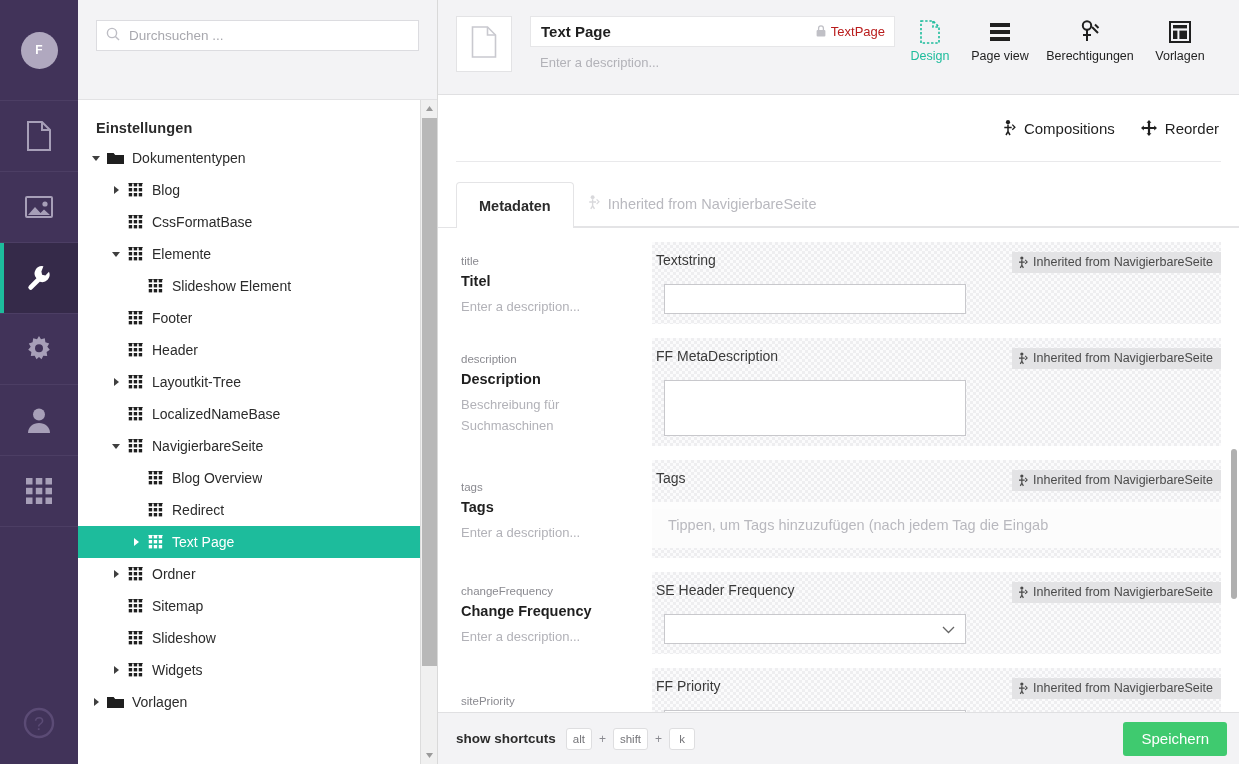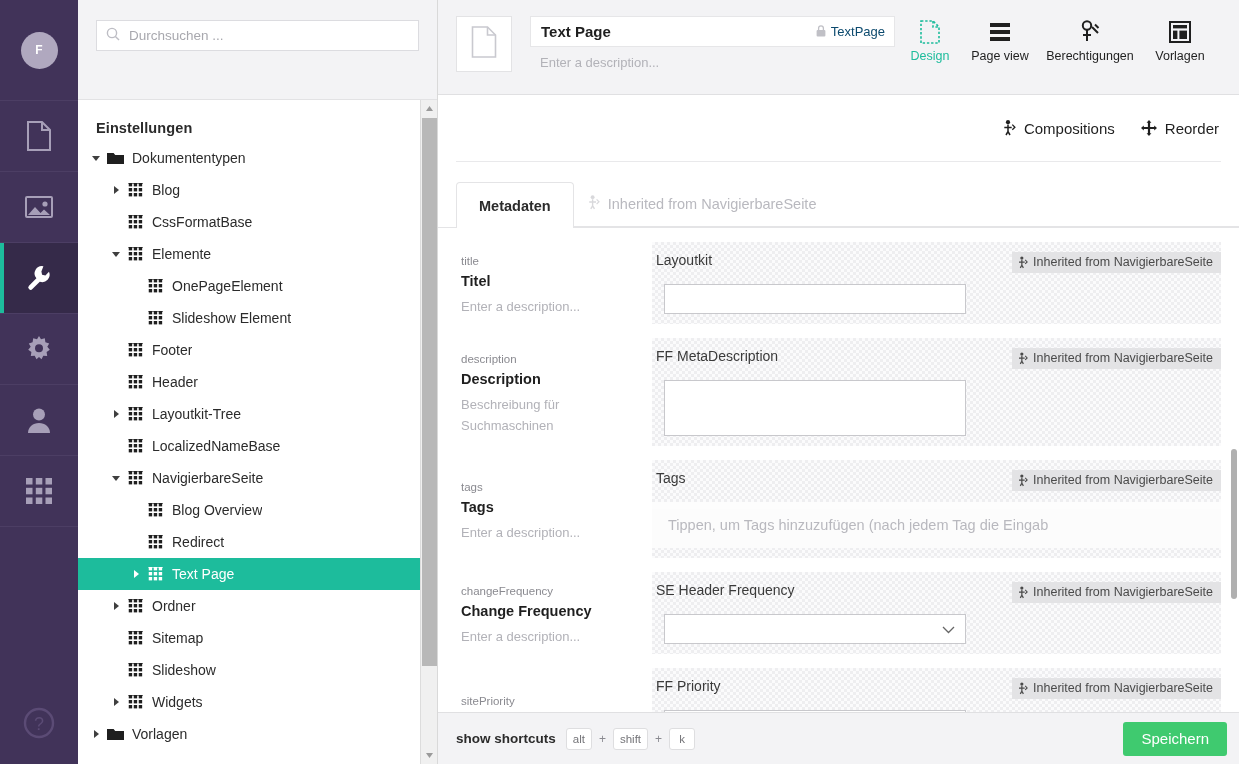--- a/index.html
+++ b/index.html
@@ -87,21 +87,21 @@
   .doc-thumb {
     width:56px; height:56px; flex:0 0 56px; background:#fff; border:1px solid #e3e3e5;
     display:flex; align-items:center; justify-content:center; margin-right:18px;
   }
   .hdr-mid { flex:1 1 auto; min-width:0; max-width:390px; }
   .name-row {
     background:#fff; border:1px solid #e6e6e8; height:31px;
     display:flex; align-items:center; padding:0 9px 0 10px;
   }
   .name-row .nm { font-size:15px; font-weight:bold; color:#1f1f1f; flex:1 1 auto; }
-  .name-row .alias { font-size:13px; color:#0c4a6e; margin-left:5px; }
+  .name-row .alias { font-size:13px; color:#b91c1c; margin-left:5px; }
   .desc-line { font-size:13px; color:#b2b2b8; padding:8px 0 0 10px; }
   .hdr-tabs { flex:0 0 auto; display:flex; align-items:flex-start; margin-left:auto; padding-right:24px; }
   .htab { width:70px; text-align:center; cursor:pointer; padding-top:3px; }
   .htab .ic { height:26px; display:flex; align-items:center; justify-content:center; }
   .htab .lb { font-size:12.5px; color:#1f1f1f; margin-top:4px; }
   .htab.active .lb { color:#1dbc9c; }
 
   .subbar {
     height:66px; flex:0 0 66px; background:#fff;
     display:flex; align-items:center; justify-content:flex-end; padding-right:20px;
@@ -351,39 +351,20 @@
                   <rect x="10" y="0" width="3.4" height="3.4" fill="#1f1f1f"></rect>
                   <rect x="0" y="5" width="3.4" height="3.4" fill="#1f1f1f"></rect>
                   <rect x="5" y="5" width="3.4" height="3.4" fill="#1f1f1f"></rect>
                   <rect x="10" y="5" width="3.4" height="3.4" fill="#1f1f1f"></rect>
                   <rect x="0" y="10" width="3.4" height="3.4" fill="#1f1f1f"></rect>
                   <rect x="5" y="10" width="3.4" height="3.4" fill="#1f1f1f"></rect>
                   <rect x="10" y="10" width="3.4" height="3.4" fill="#1f1f1f"></rect>
                 </svg>
               </span>
               <span class="tlabel">Elemente</span>
-            </div>
-            <div class="tnode">
-              <span style="width:50px;flex:0 0 50px"></span>
-              <span class="caret"></span>
-              <span class="ticon">
-                <svg width="15" height="14" viewBox="-0.5 0 14.5 14">
-                  <rect x="-0.5" y="-1" width="15" height="1.6" fill="#1f1f1f"></rect>
-                  <rect x="0" y="0" width="3.4" height="3.4" fill="#1f1f1f"></rect>
-                  <rect x="5" y="0" width="3.4" height="3.4" fill="#1f1f1f"></rect>
-                  <rect x="10" y="0" width="3.4" height="3.4" fill="#1f1f1f"></rect>
-                  <rect x="0" y="5" width="3.4" height="3.4" fill="#1f1f1f"></rect>
-                  <rect x="5" y="5" width="3.4" height="3.4" fill="#1f1f1f"></rect>
-                  <rect x="10" y="5" width="3.4" height="3.4" fill="#1f1f1f"></rect>
-                  <rect x="0" y="10" width="3.4" height="3.4" fill="#1f1f1f"></rect>
-                  <rect x="5" y="10" width="3.4" height="3.4" fill="#1f1f1f"></rect>
-                  <rect x="10" y="10" width="3.4" height="3.4" fill="#1f1f1f"></rect>
-                </svg>
-              </span>
-              <span class="tlabel">OnePageElement</span>
             </div>
             <div class="tnode">
               <span style="width:50px;flex:0 0 50px"></span>
               <span class="caret"></span>
               <span class="ticon">
                 <svg width="15" height="14" viewBox="-0.5 0 14.5 14">
                   <rect x="-0.5" y="-1" width="15" height="1.6" fill="#1f1f1f"></rect>
                   <rect x="0" y="0" width="3.4" height="3.4" fill="#1f1f1f"></rect>
                   <rect x="5" y="0" width="3.4" height="3.4" fill="#1f1f1f"></rect>
                   <rect x="10" y="0" width="3.4" height="3.4" fill="#1f1f1f"></rect>
@@ -783,21 +764,21 @@
 
         <div class="panel" id="prop-list">
             <div class="prow">
               <div class="pleft">
                 <div class="palias">title</div>
                 <div class="pname">Titel</div>
                 <div class="pdesc">Enter a description...</div>
               </div>
               <div class="pright">
                 <div class="pr-head">
-                  <span class="plabel">Layoutkit</span>
+                  <span class="plabel">Textstring</span>
                   <div class="inh-badge">
                     <span class="ii">
                       <svg width="10" height="13" viewBox="0 0 13 16">
                         <circle cx="5" cy="2.2" r="2.1" fill="#4a4a4a"></circle>
                         <path d="M5 4.6v7M1.3 7.4h7.4M3 15l2-3.4 2 3.4" stroke="#4a4a4a" stroke-width="1.6" fill="none"></path>
                         <path d="M9.3 4.6l2.6 2.6-2.6 2.6" stroke="#4a4a4a" stroke-width="1.4" fill="none"></path>
                       </svg>
                     </span>
                     <span>Inherited from NavigierbareSeite</span>
                   </div>

